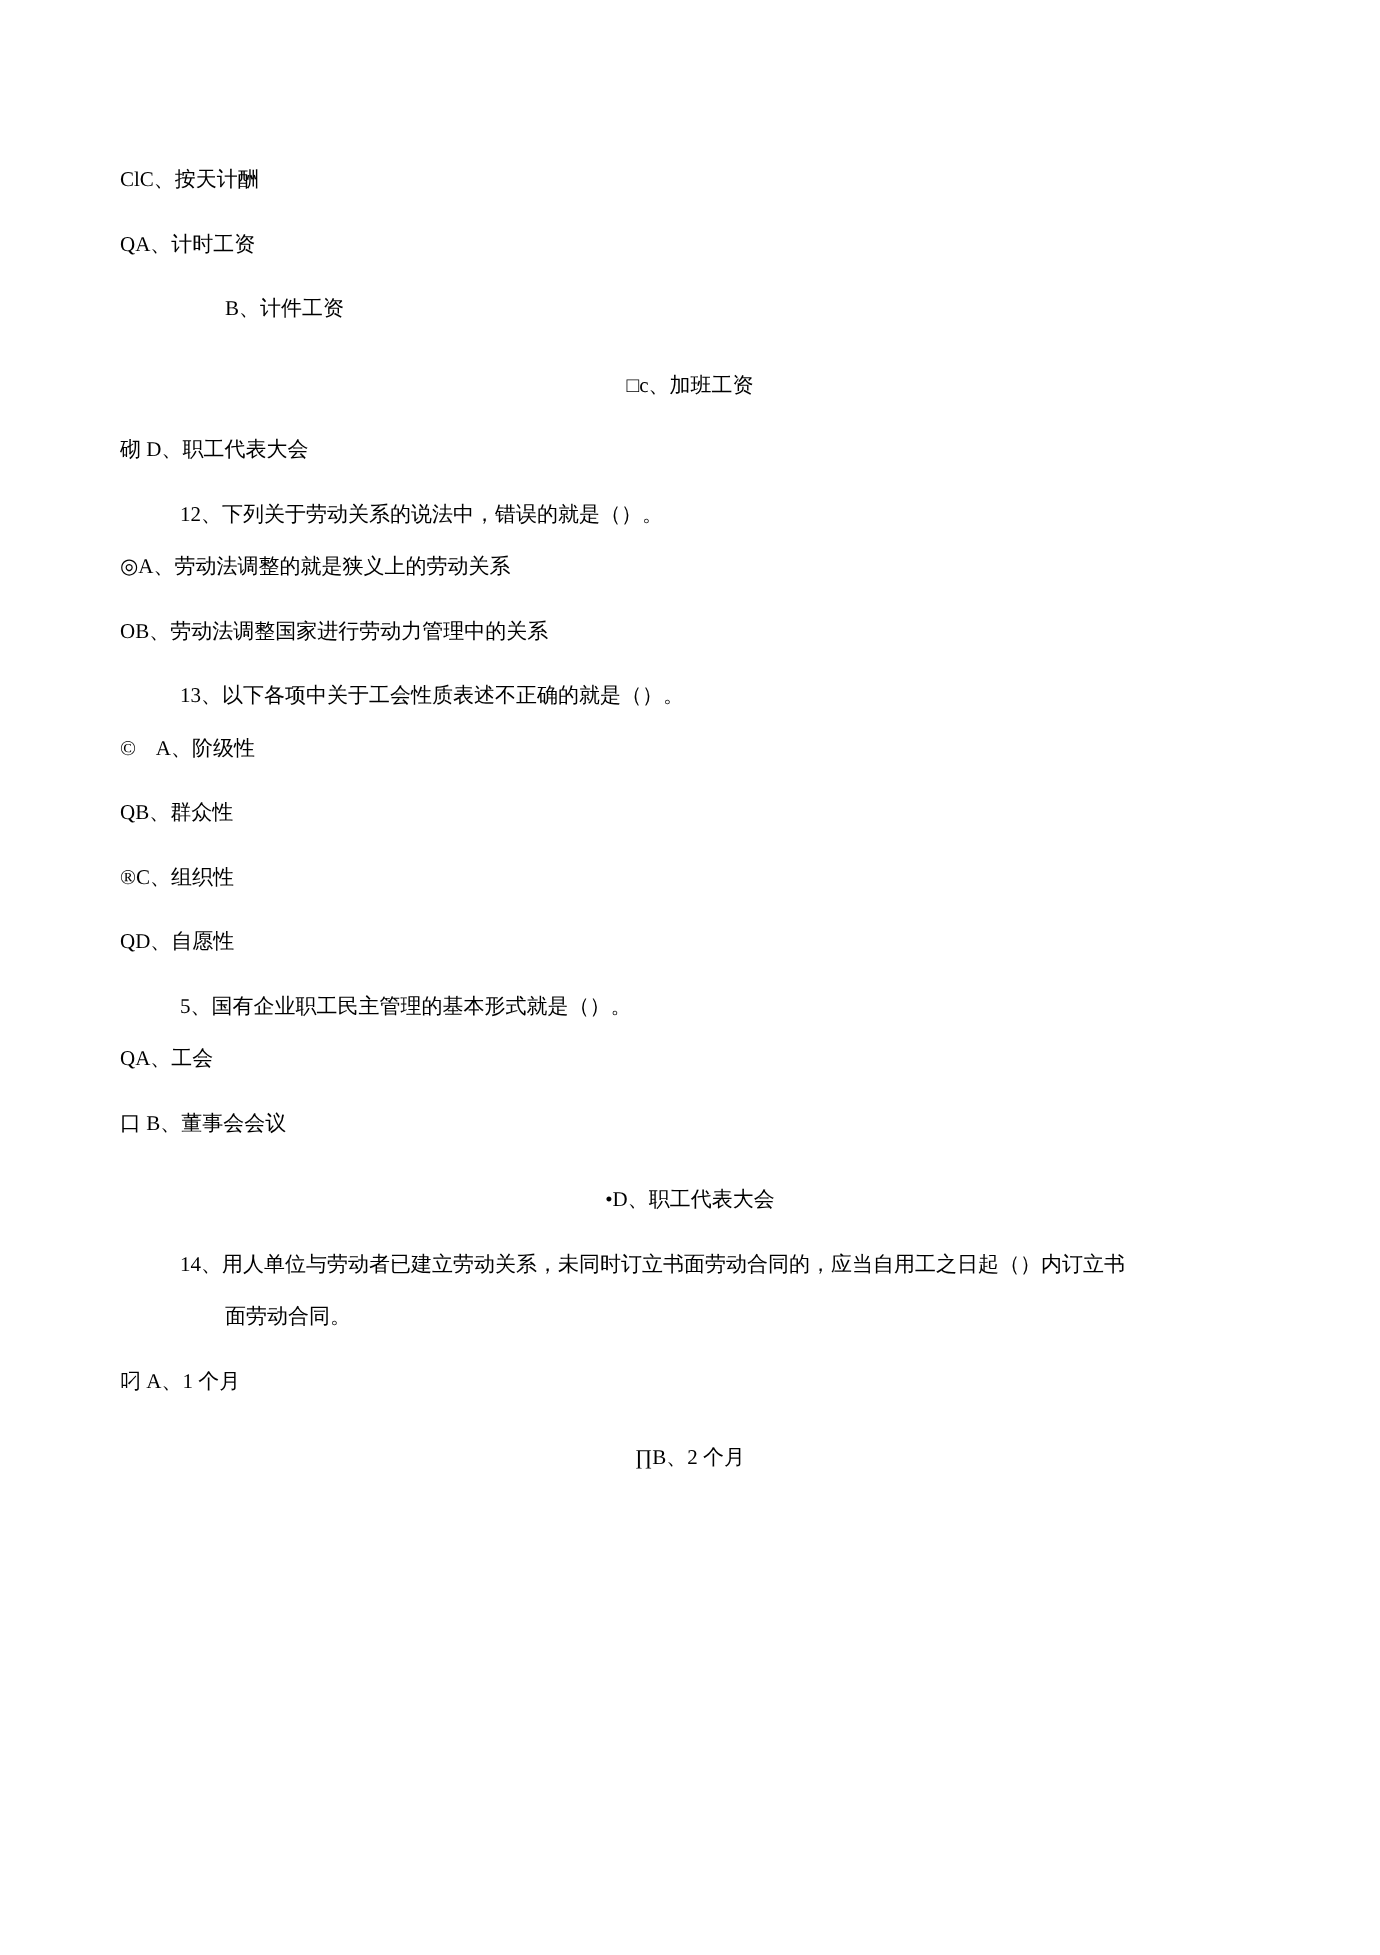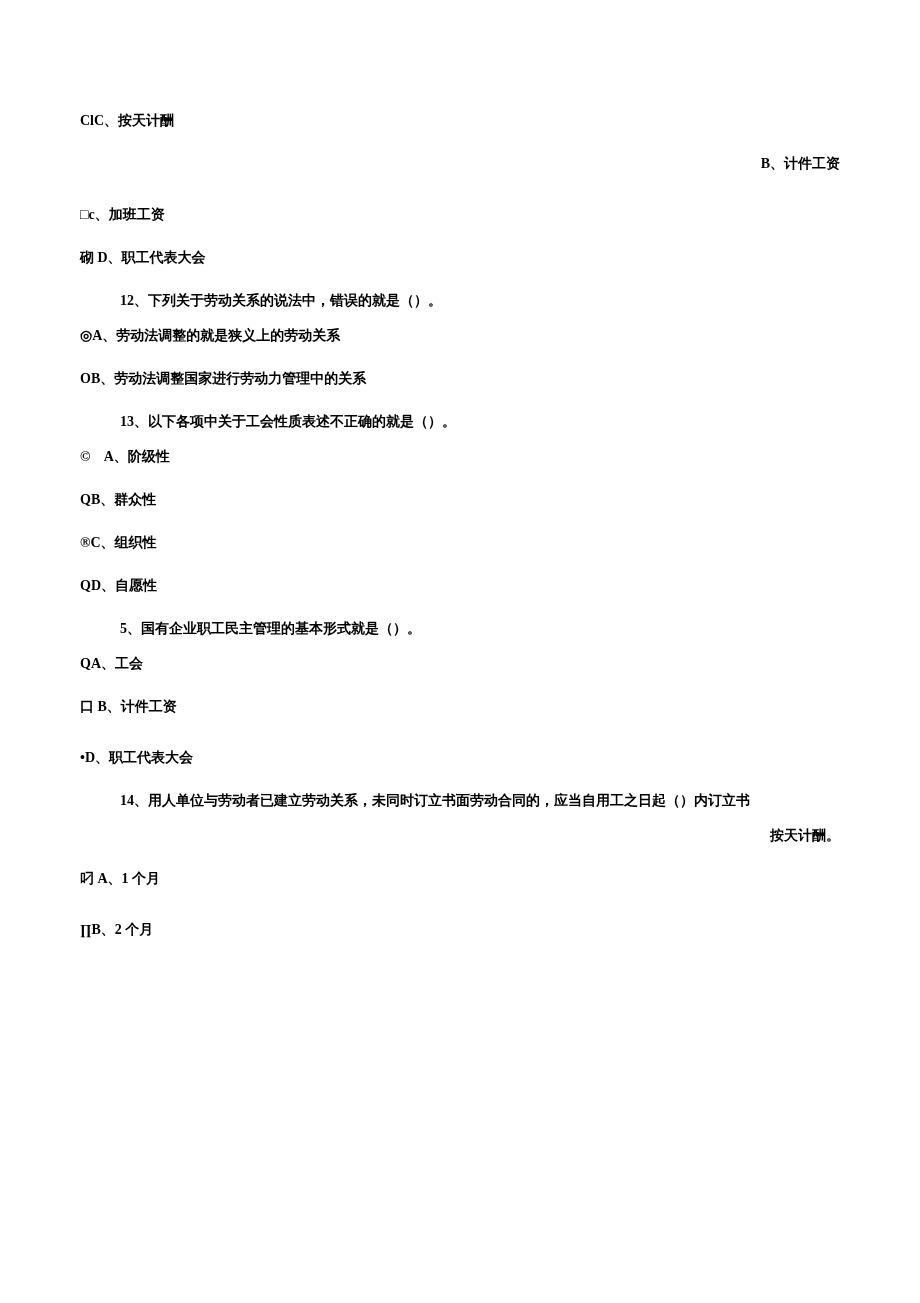--- a/index.html
+++ b/index.html
@@ -11,53 +11,53 @@
     font-size: 14px;
     color: #000000;
     line-height: 1.5;
   }
   .page {
     padding: 110px 80px 60px 80px;
   }
   .line {
     margin: 0 0 22px 0;
     white-space: pre-wrap;
-    font-weight: bold;
   }
   .indent1 {
     padding-left: 40px;
   }
   .indent2 {
     padding-left: 70px;
-    text-align: right;
   }
   .tight {
     margin-bottom: 14px;
   }
   .gap-before {
     margin-top: 30px;
+    text-align: center;
   }
 </style>
 </head>
 <body>
 
 <div class="page" id="page-root">
     <div class="line">ClC、按天计酬</div>
+    <div class="line">QA、计时工资</div>
     <div class="line indent2">B、计件工资</div>
     <div class="line gap-before">□c、加班工资</div>
     <div class="line">砌 D、职工代表大会</div>
     <div class="line indent1 tight">12、下列关于劳动关系的说法中，错误的就是（）。</div>
     <div class="line">◎A、劳动法调整的就是狭义上的劳动关系</div>
     <div class="line">OB、劳动法调整国家进行劳动力管理中的关系</div>
     <div class="line indent1 tight">13、以下各项中关于工会性质表述不正确的就是（）。</div>
     <div class="line">©    A、阶级性</div>
     <div class="line">QB、群众性</div>
     <div class="line">®C、组织性</div>
     <div class="line">QD、自愿性</div>
     <div class="line indent1 tight">5、国有企业职工民主管理的基本形式就是（）。</div>
     <div class="line">QA、工会</div>
-    <div class="line">口 B、计件工资</div>
+    <div class="line">口 B、董事会会议</div>
     <div class="line gap-before">•D、职工代表大会</div>
     <div class="line indent1 tight">14、用人单位与劳动者已建立劳动关系，未同时订立书面劳动合同的，应当自用工之日起（）内订立书</div>
-    <div class="line indent2">按天计酬。</div>
+    <div class="line indent2">面劳动合同。</div>
     <div class="line">叼 A、1 个月</div>
     <div class="line gap-before">∏B、2 个月</div>
   </div>
 
 </body></html>

